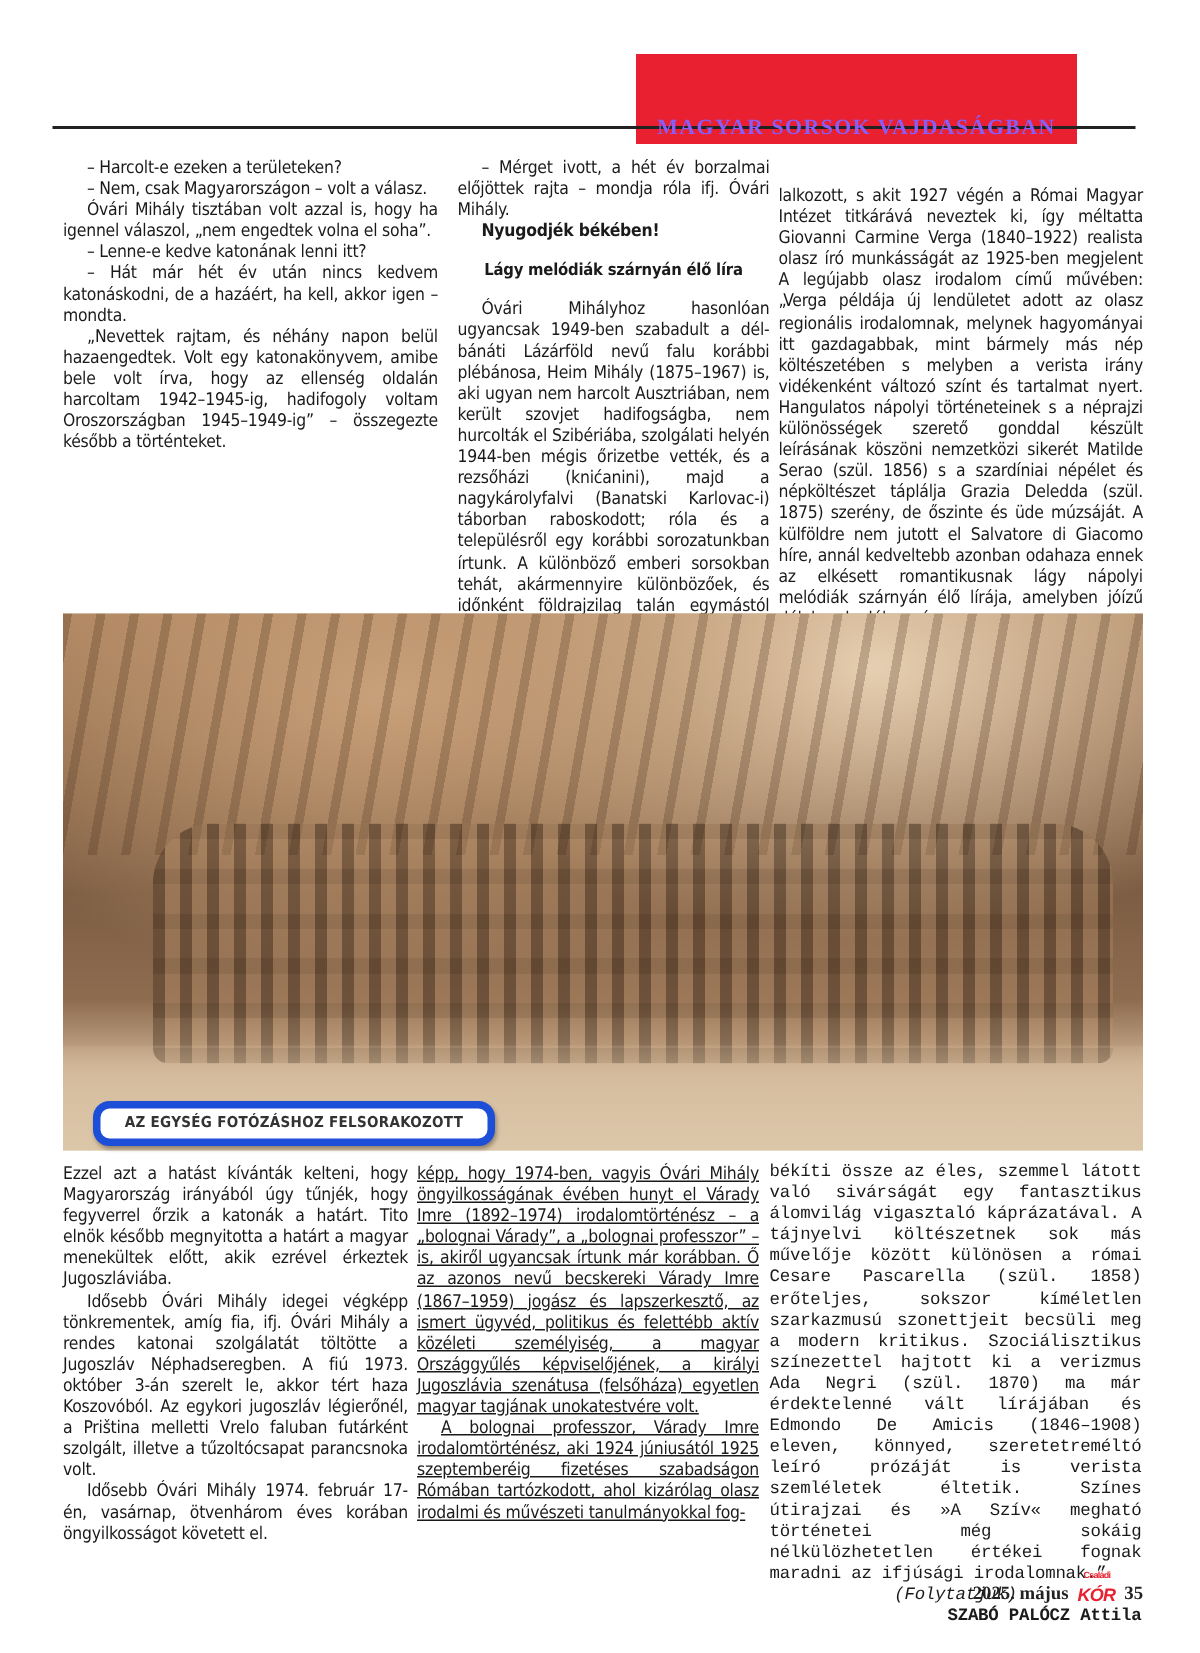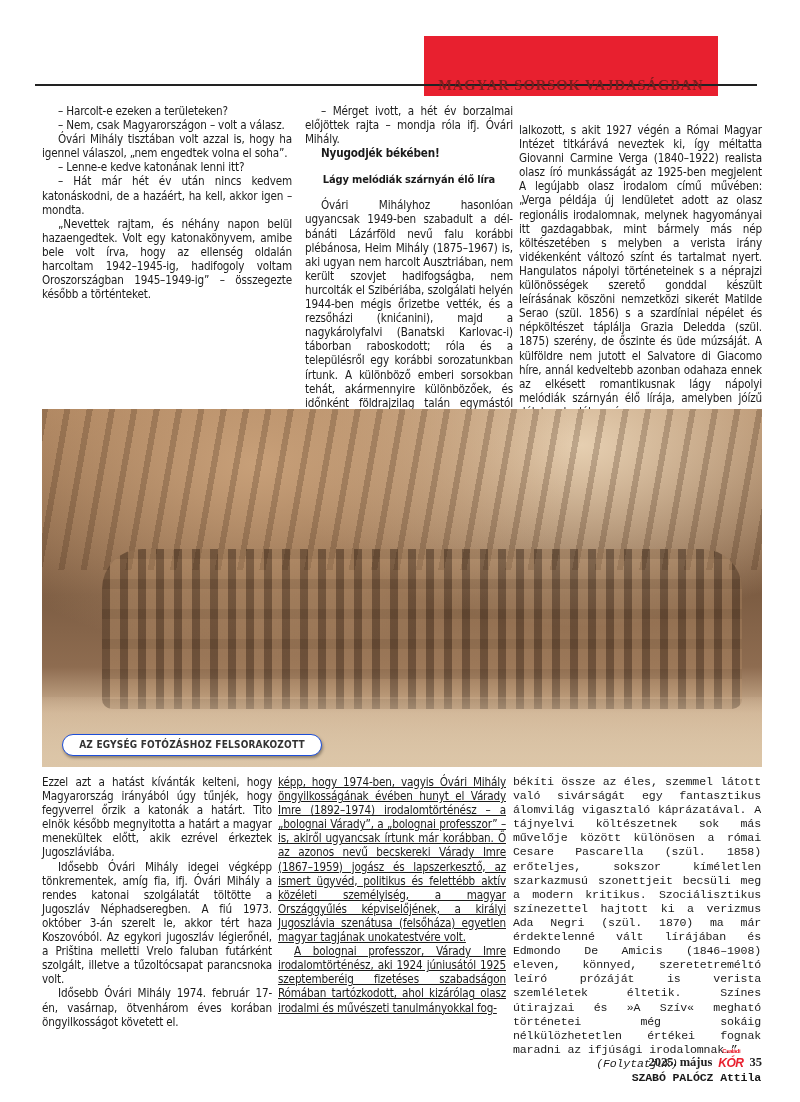--- a/index.html
+++ b/index.html
@@ -2,21 +2,21 @@
 <html><head>
 <meta charset="utf-8">
 <style>
   html, body { margin:0; padding:0; background:#ffffff; }
   body { width:800px; height:1102px; position:relative; overflow:hidden;
          font-family:"DejaVu Sans Condensed","Liberation Sans Narrow","Liberation Sans",sans-serif; color:#1a1a1a; }
   .header-rule { position:absolute; left:35px; top:84px; width:722px; height:2px; background:#222; }
   .header-box { position:absolute; left:424px; top:36px; width:294px; height:60px; background:#e8202f; }
   .header-title { position:absolute; left:424px; top:76px; width:294px; text-align:center;
       font-family:"Liberation Serif","DejaVu Serif",serif; font-weight:bold; font-size:14.5px;
-      letter-spacing:1px; color:#7f1d1d; line-height:18px; }
+      letter-spacing:1px; color:#8b5cf6; line-height:18px; }
   .col { position:absolute; font-size:11.6px; line-height:14.1px; letter-spacing:-0.15px; }
   .col p { margin:0; text-align:justify; text-indent:16px; hyphens:manual; }
   .col p.noind { text-indent:0; }
   .col p.bold { font-weight:bold; }
   .col h3 { margin:12px 0 10px 0; font-size:11px; font-weight:bold; text-align:center; line-height:16px; }
   #c1 { left:42px; top:104px; width:250px; }
   #c2 { left:305px; top:104px; width:208px; }
   #c3 { left:519px; top:104px; width:243px;margin-top:19px; }
   #c4 { left:42px; top:775px; width:230px; }
   #c5 { left:278px; top:775px; width:228px;text-decoration:underline; }
@@ -29,21 +29,21 @@
   .photo .trees { position:absolute; left:0; top:0; width:100%; height:45%;
      background: repeating-linear-gradient(100deg, rgba(70,45,25,0.25) 0 6px, rgba(0,0,0,0) 6px 22px); }
   .photo .crowd { position:absolute; left:60px; top:140px; width:640px; height:160px;
      background:
        repeating-linear-gradient(90deg, rgba(60,40,25,0.45) 0 8px, rgba(190,150,110,0.35) 8px 18px),
        repeating-linear-gradient(0deg, rgba(60,40,25,0.25) 0 10px, rgba(0,0,0,0) 10px 30px);
      border-radius:40px 40px 10px 10px; opacity:0.85; }
   .photo .ground { position:absolute; left:0; bottom:0; width:100%; height:70px;
      background:linear-gradient(180deg, rgba(215,190,160,0.2), #dcc6a8); }
   .caption { position:absolute; left:62px; top:734px; width:258px; height:20px; border-radius:11px;
-     background:#ffffff; border:1px solid #1d4ed8; box-shadow:1px 2px 3px rgba(0,0,0,0.35);
+     background:#ffffff; border:5px solid #1d4ed8; box-shadow:1px 2px 3px rgba(0,0,0,0.35);
      font-size:10px; font-weight:bold; text-align:center; line-height:20px; color:#333; letter-spacing:0.2px; }
   .cont { text-align:center !important; font-style:italic; text-indent:0 !important; margin-top:0; }
   .author { text-align:right !important; font-weight:bold; text-indent:0 !important; }
   .footer { position:absolute; right:38px; top:1055px; font-family:"Liberation Serif","DejaVu Serif",serif;
      font-weight:bold; font-size:12.5px; color:#222; display:flex; align-items:center; gap:6px; }
   .logo { color:#e8202f; font-family:"Liberation Sans",sans-serif; font-weight:900; font-size:12px;
      letter-spacing:-0.5px; font-style:italic; position:relative; }
   .logo-top { position:absolute; left:4px; top:-8px; font-size:6px; color:#e8202f; font-style:normal; }
 </style>
 </head>

